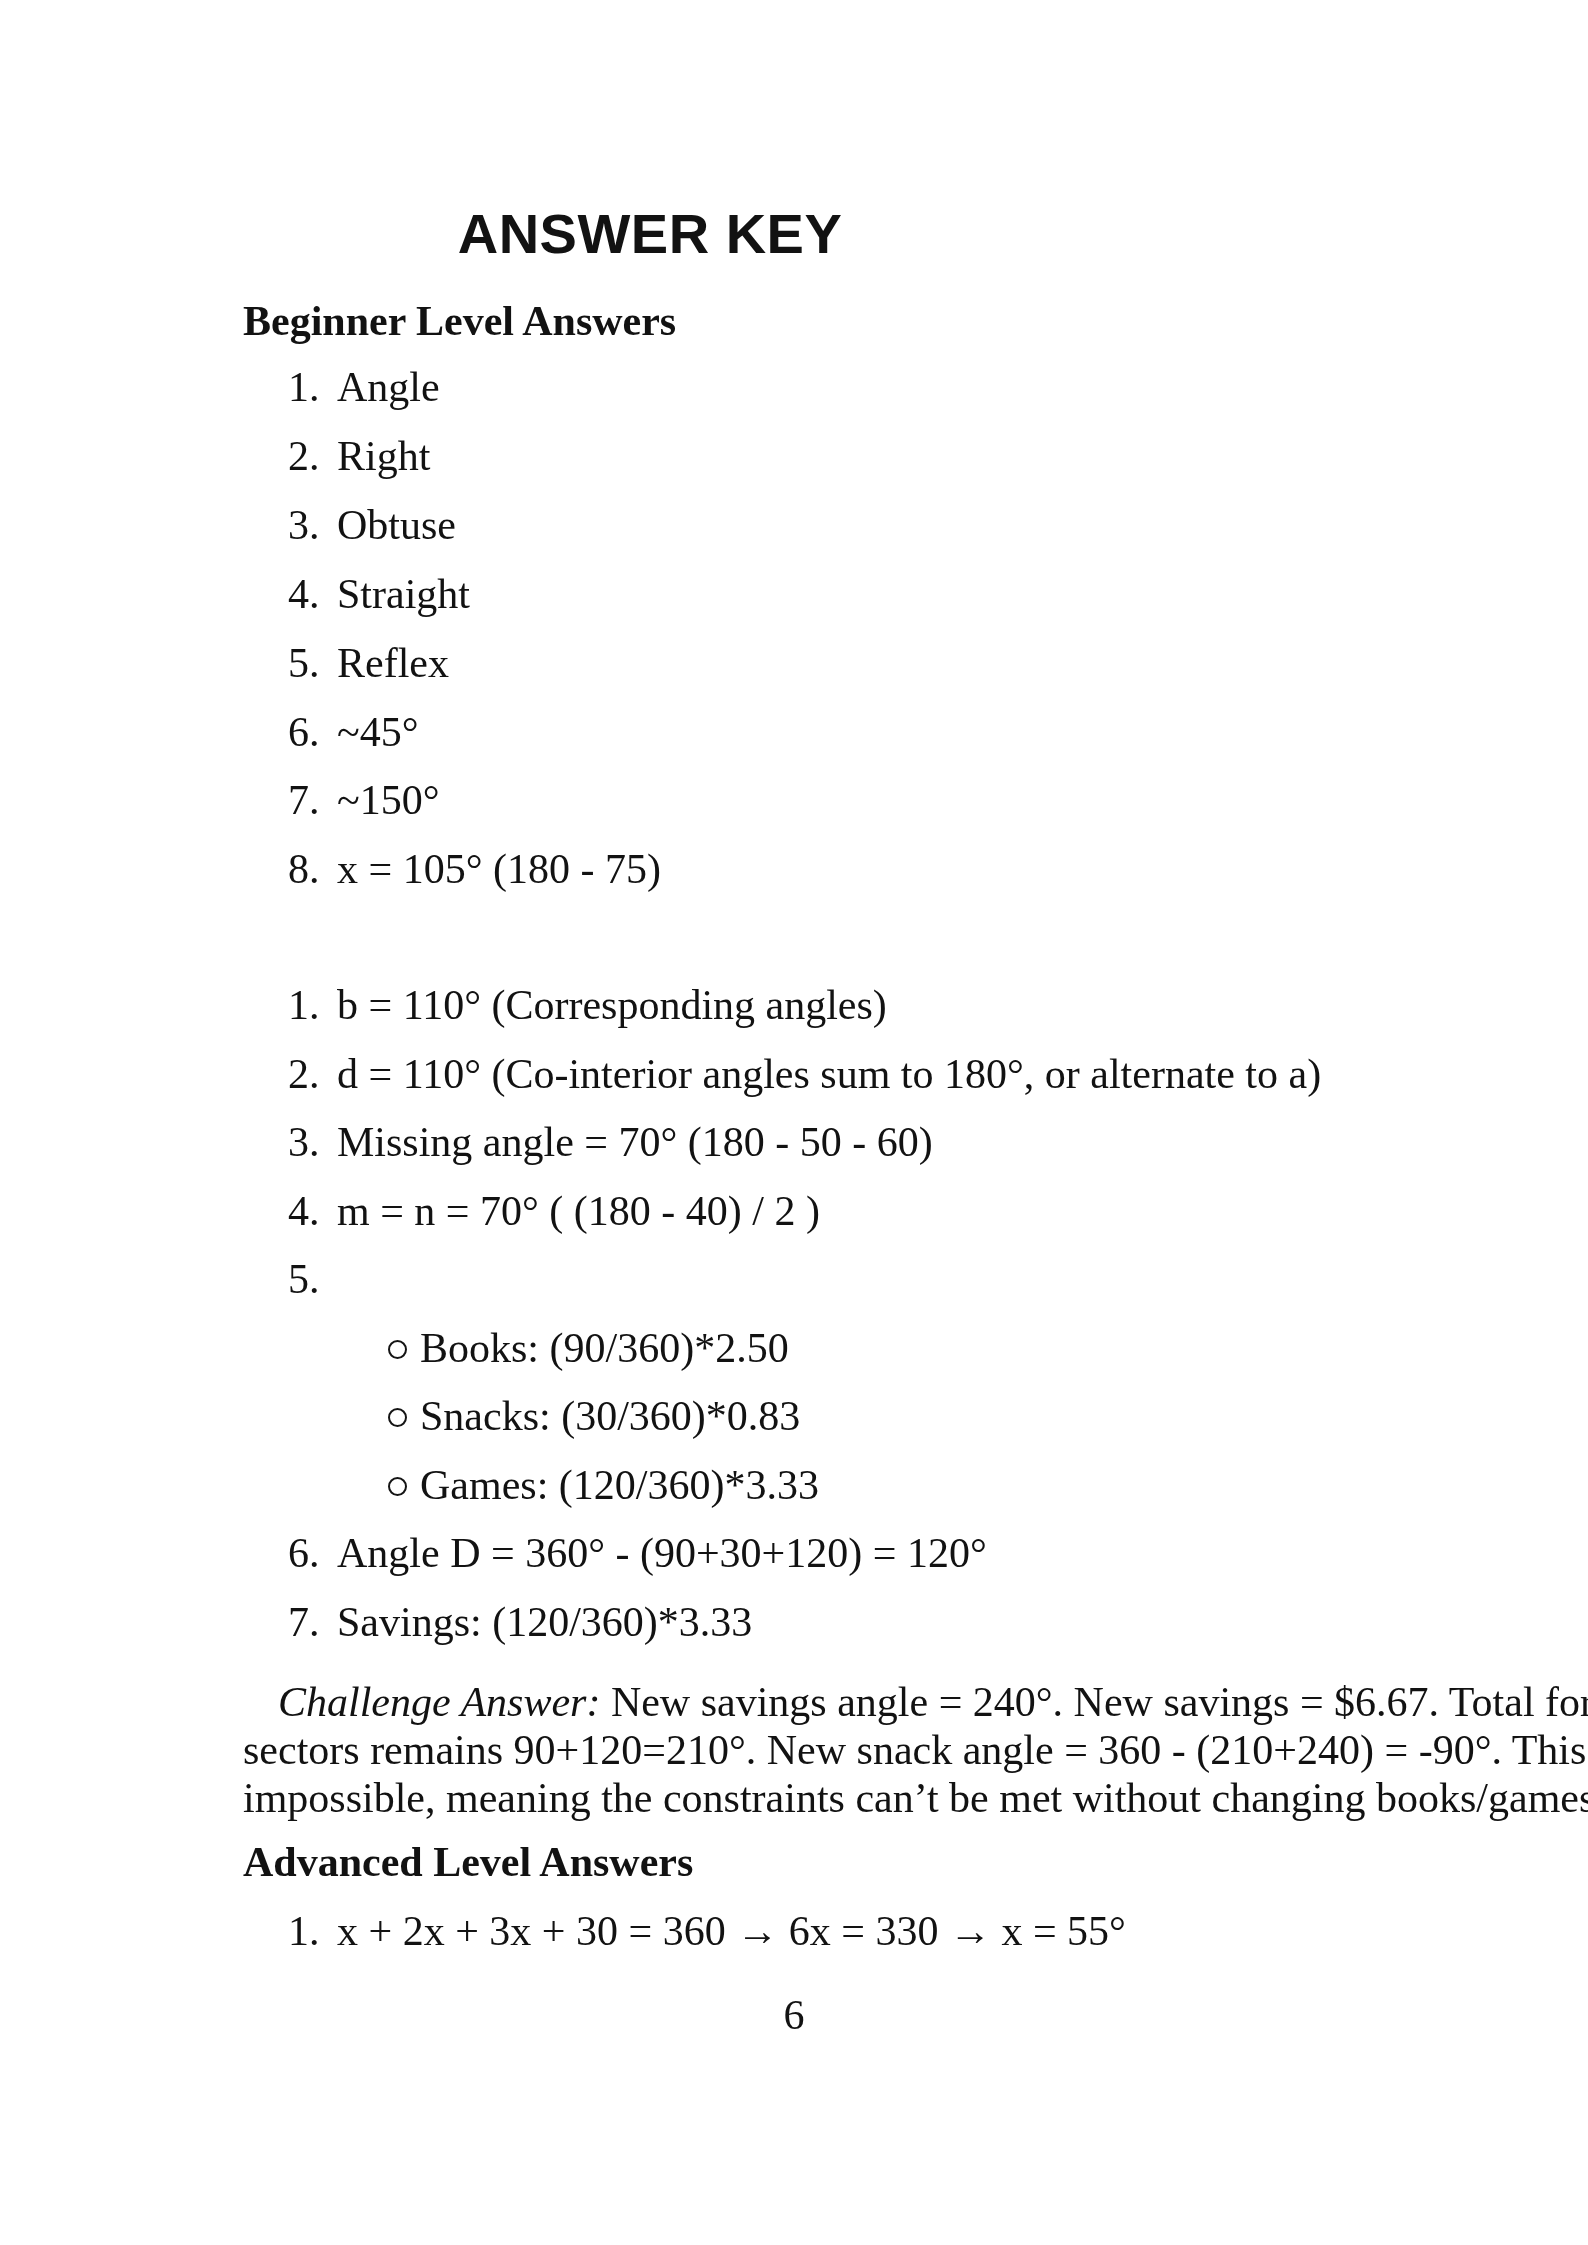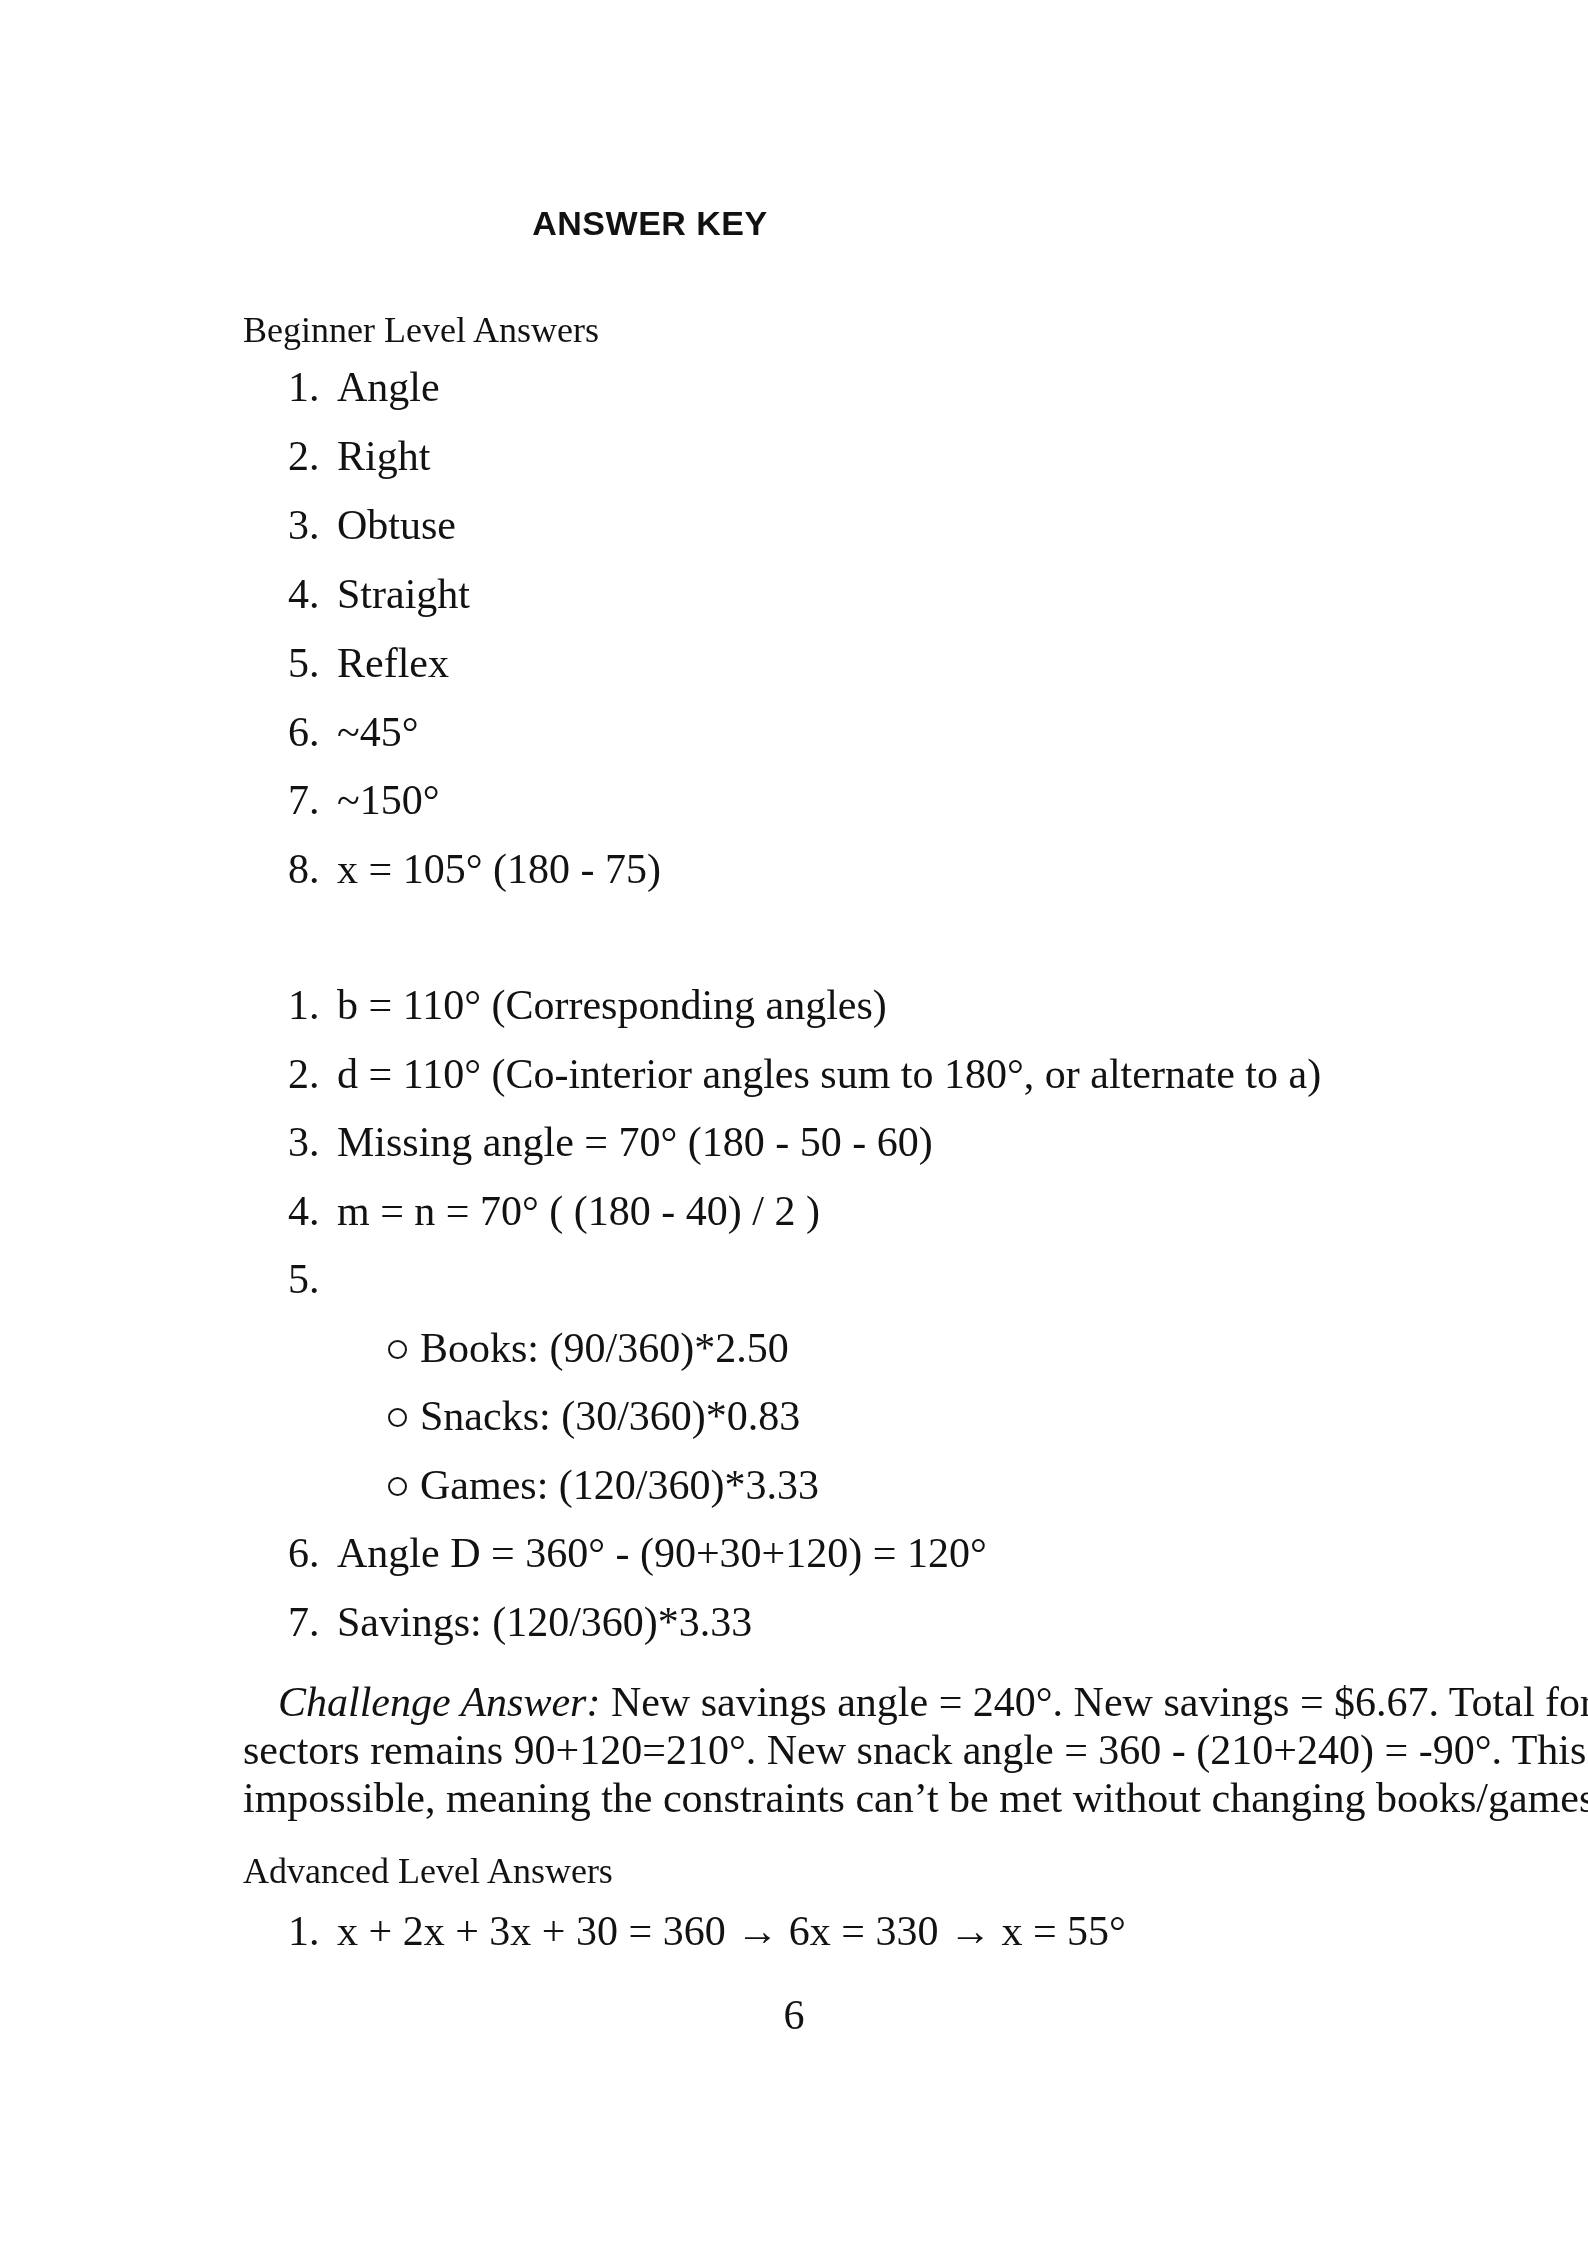--- a/index.html
+++ b/index.html
@@ -1,21 +1,21 @@
 <!DOCTYPE html>
 <html><head>
 <meta charset="utf-8">
 <style>
   html,body{margin:0;padding:0;background:#fff;}
   .page{position:relative;width:1588px;height:2245px;background:#ffffff;overflow:hidden;
         font-family:"Liberation Serif",serif;color:#121212;}
   .title{position:absolute;top:206px;left:0;width:1300px;text-align:center;
-         font-family:"Liberation Sans",sans-serif;font-weight:700;font-size:34px;line-height:1;
+         font-family:"Liberation Sans",sans-serif;font-weight:700;font-size:56px;line-height:1;
          letter-spacing:0.5px;}
-  .h{position:absolute;left:243px;font-weight:400;font-size:36px;line-height:1;white-space:nowrap;margin-top:12px;}
+  .h{position:absolute;left:243px;font-weight:700;font-size:42px;line-height:1;white-space:nowrap;}
   .row{position:absolute;left:0;width:1588px;height:52px;font-size:42px;line-height:1;}
   .num{position:absolute;left:288px;white-space:nowrap;}
   .txt{position:absolute;left:337px;white-space:nowrap;}
   .bullet-circle{position:absolute;left:388px;top:13px;width:15px;height:15px;
                  border:2.5px solid #141414;border-radius:50%;box-sizing:content-box;}
   .subtxt{position:absolute;left:420px;white-space:nowrap;}
   .para-line{position:absolute;left:243px;width:1130px;font-size:42px;line-height:1;white-space:nowrap;}
   .it{font-style:italic;margin-left:35px;}
   .pagenum{position:absolute;top:1994px;left:0;width:1588px;text-align:center;
            font-size:42px;line-height:1;}

